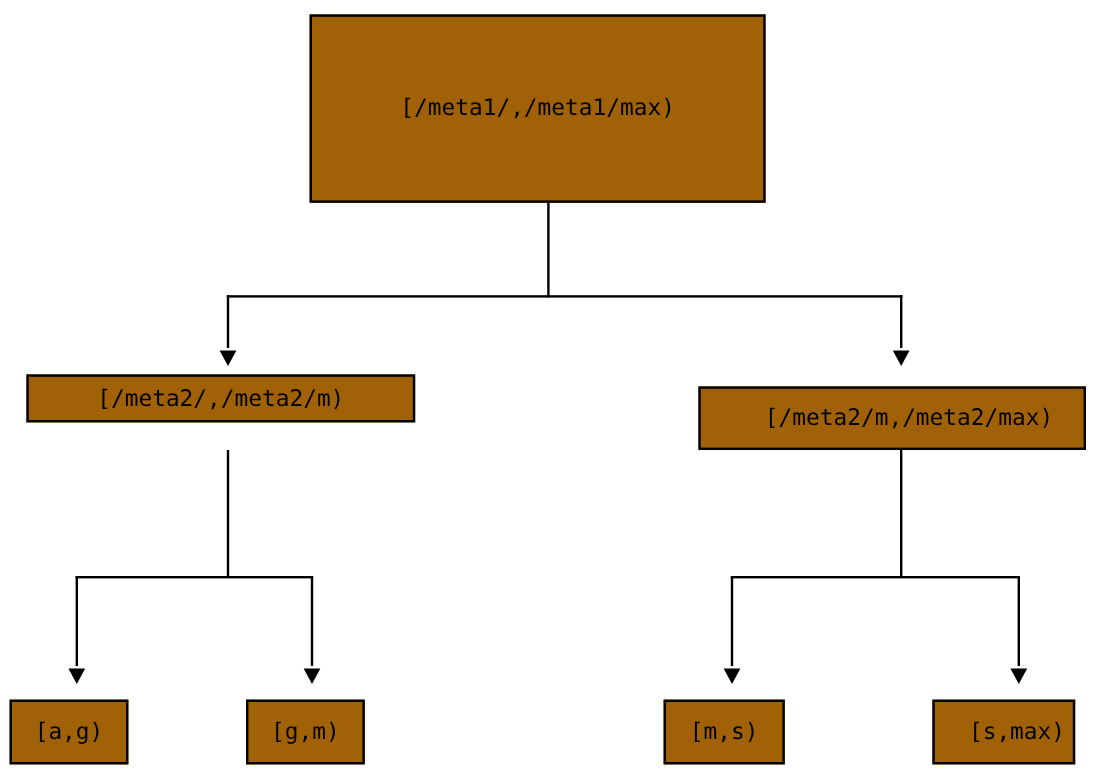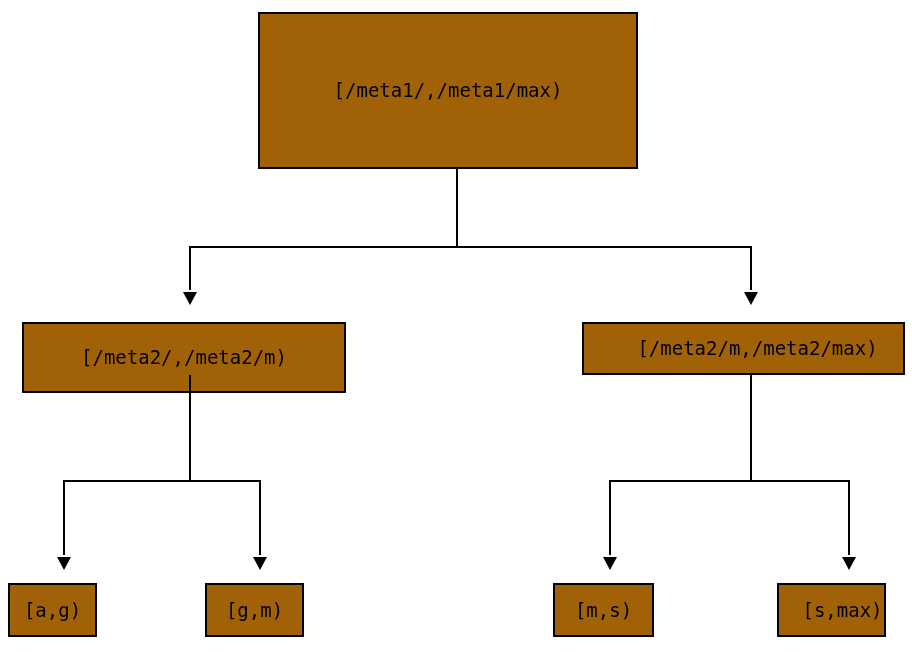--- a/index.html
+++ b/index.html
@@ -32,42 +32,42 @@
   }
   .node-root {
     left: 258px;
     top: 12px;
     width: 380px;
     height: 157px;
     font-size: 19px;
   }
   .node-l2-left {
     left: 22px;
-    top: 322px;
+    top: 312px;
     width: 324px;
-    height: 71px;
+    height: 40px;
     font-size: 19px;
   }
   .node-l2-right {
     left: 582px;
     top: 322px;
     width: 323px;
     height: 53px;
     font-size: 19px;
     padding-left: 28px;
   }
   .node-leaf {
     top: 583px;
     height: 54px;
     font-size: 19px;
   }
-  .node-leaf-ag   { left: 8px;   width: 89px; }
+  .node-leaf-ag   { left: 8px;   width: 99px; }
   .node-leaf-gm   { left: 205px; width: 99px; }
   .node-leaf-ms   { left: 553px; width: 101px; }
-  .node-leaf-smax { left: 777px; width: 109px; padding-left: 22px; }
+  .node-leaf-smax { left: 777px; width: 119px; padding-left: 22px; }
 
   .edge-v, .edge-h {
     position: absolute;
     background: #000000;
   }
   .edge-v { width: 2px; }
   .edge-h { height: 2px; }
 
   .arrowhead {
     position: absolute;

